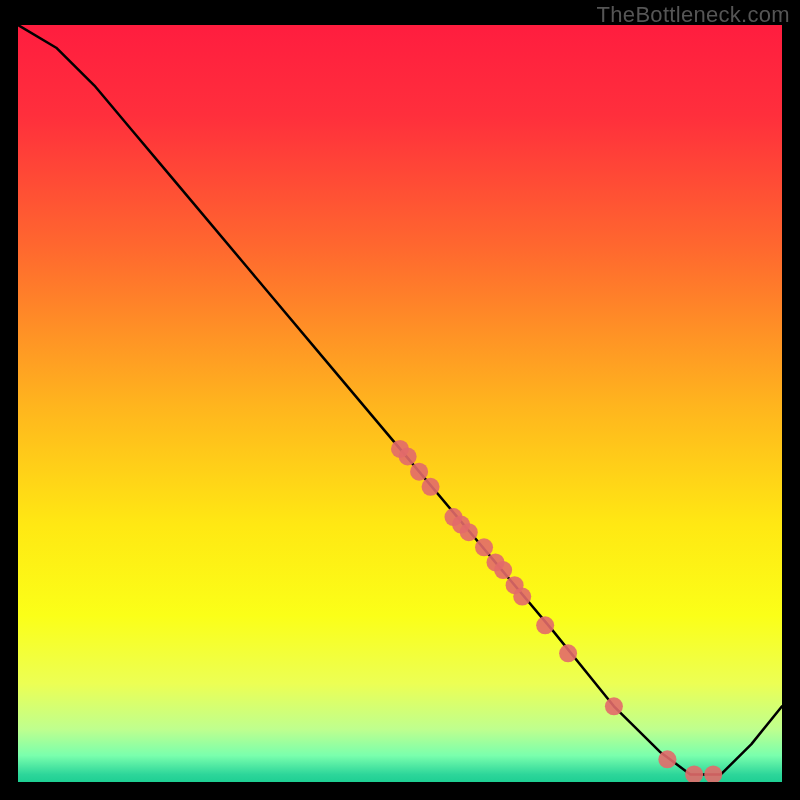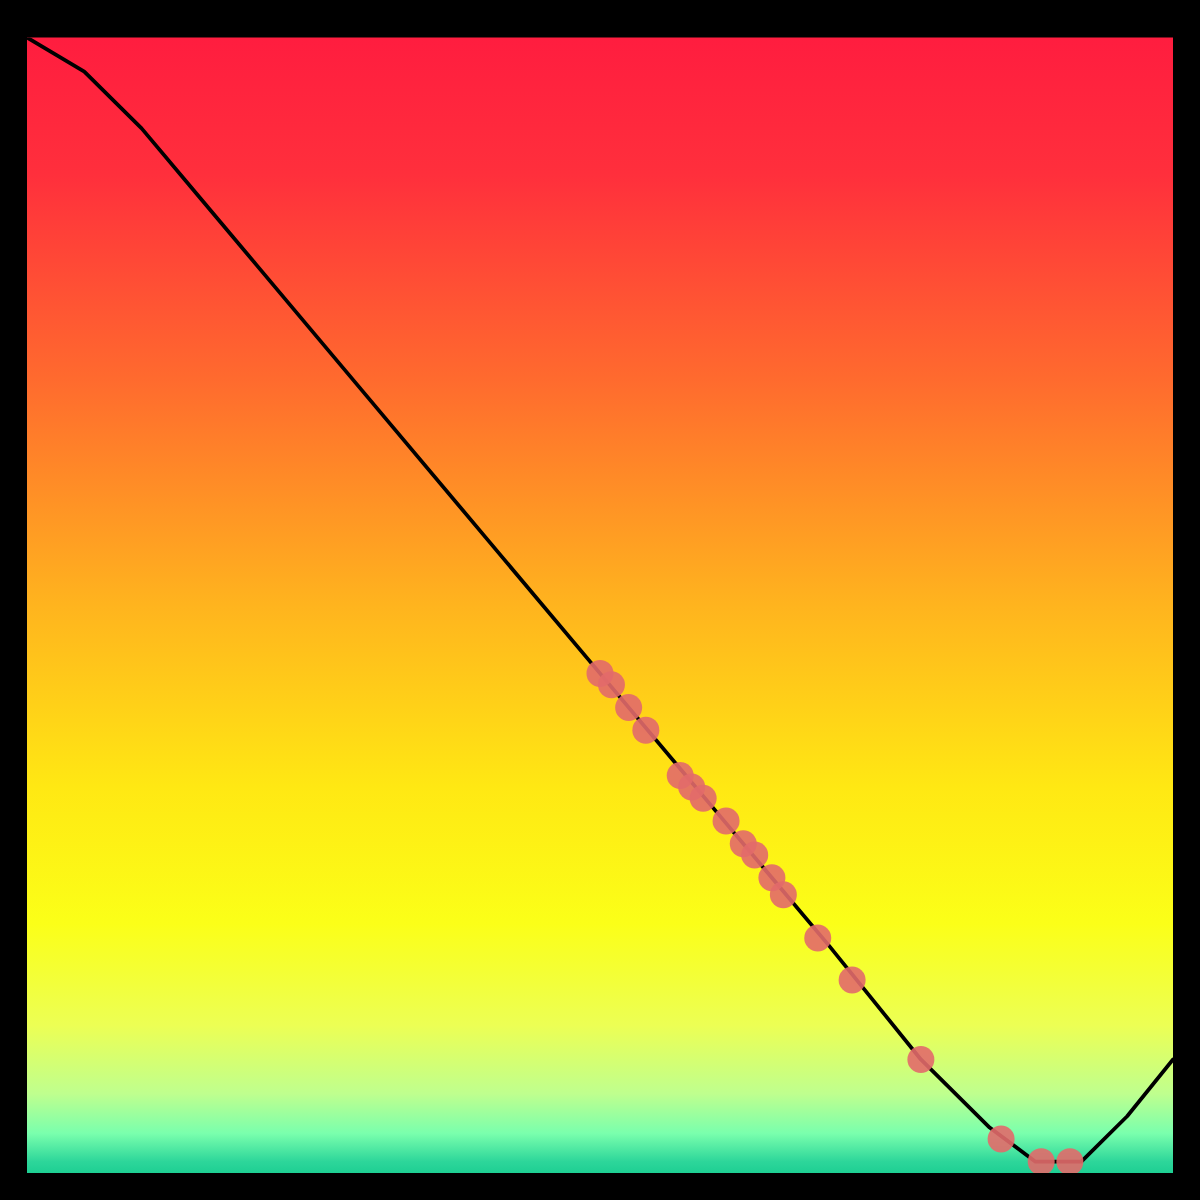--- a/index.html
+++ b/index.html
@@ -30,20 +30,21 @@
   svg {
     position: absolute;
     top: 0;
     left: 0;
   }
 </style>
 </head>
 <body>
 
 <div class="frame">
+  <div class="attribution">TheBottleneck.com</div>
 
   <svg id="chart-svg" width="800" height="800" viewBox="0 0 800 800">
     <defs>
       <linearGradient id="bg-grad" x1="0" y1="0" x2="0" y2="1">
           <stop offset="0%" stop-color="#ff1d3f"></stop>
           <stop offset="12%" stop-color="#ff2f3c"></stop>
           <stop offset="30%" stop-color="#ff6a2e"></stop>
           <stop offset="50%" stop-color="#ffb41e"></stop>
           <stop offset="66%" stop-color="#ffe813"></stop>
           <stop offset="78%" stop-color="#fbff18"></stop>

